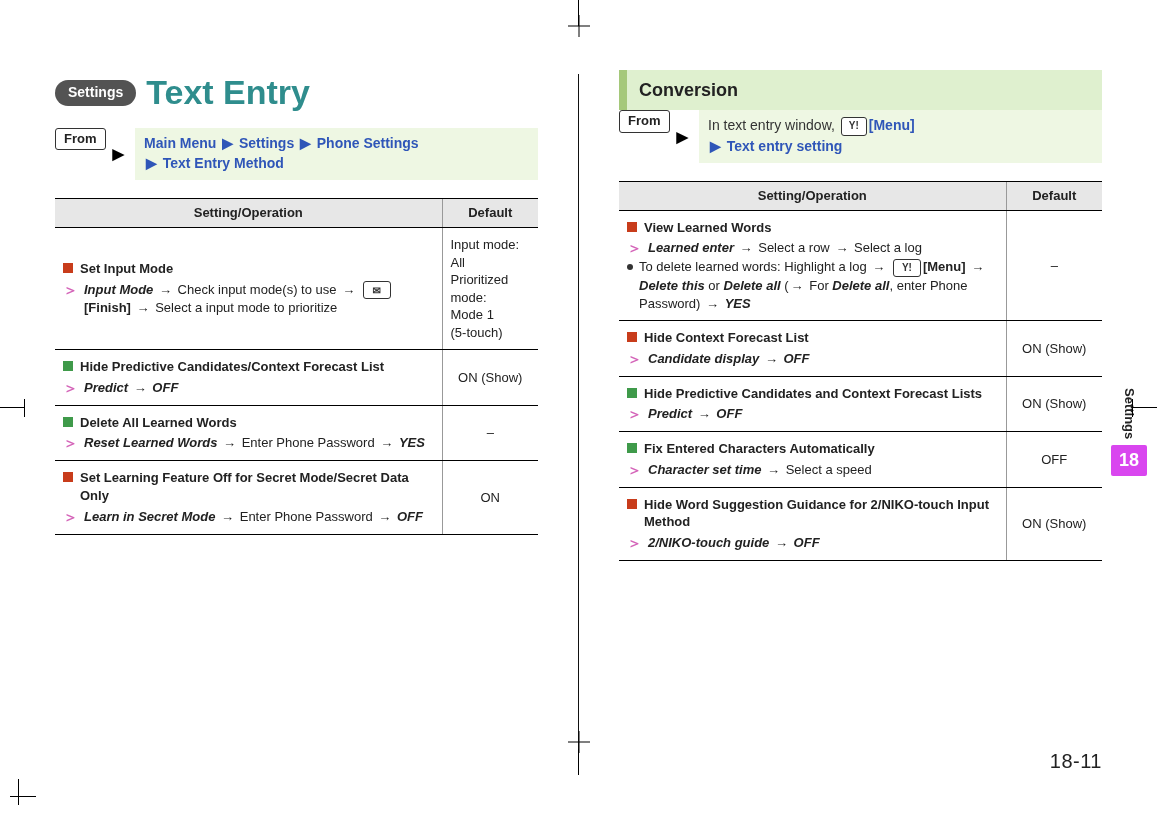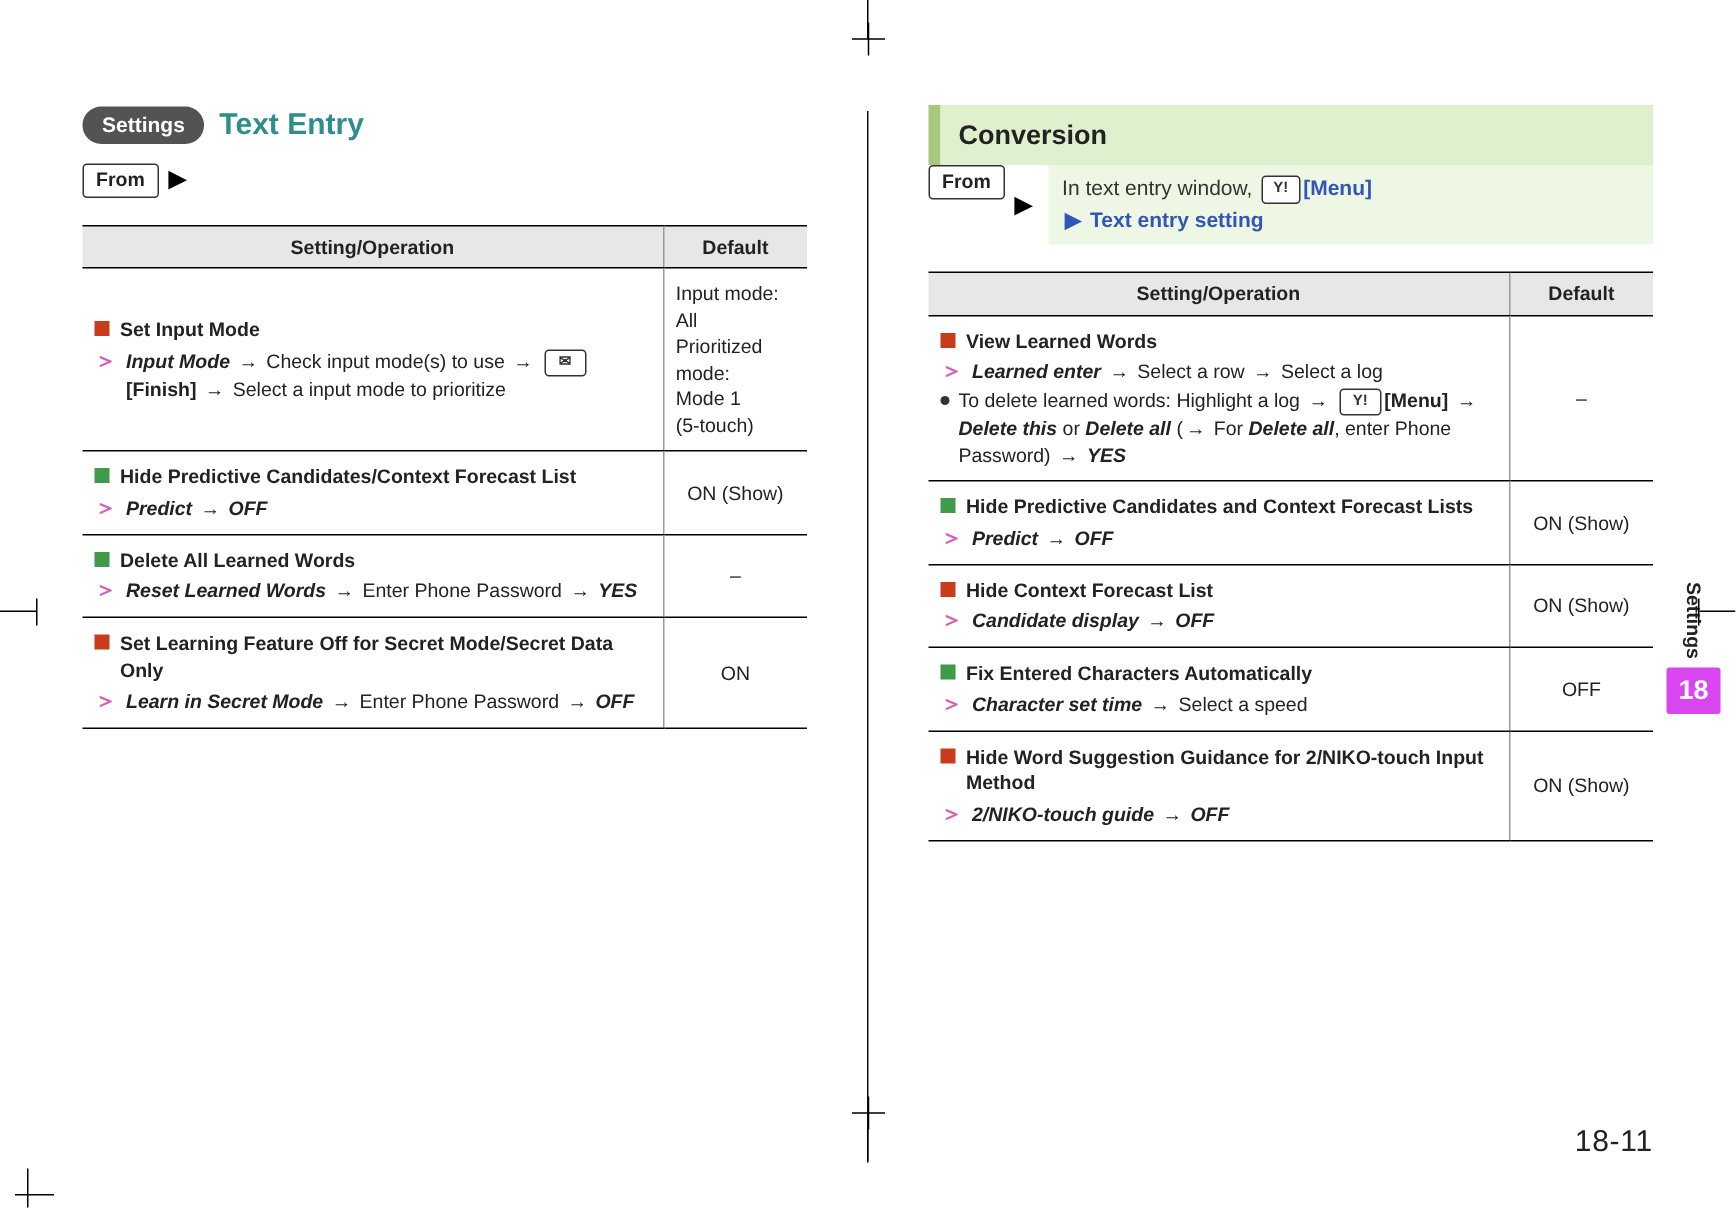--- a/index.html
+++ b/index.html
@@ -70,21 +70,21 @@
   .head-row{display:flex;align-items:center;gap:10px;margin-bottom:12px;}
   .badge{
     background:var(--badge);
     color:#fff;
     font-weight:700;
     border-radius:14px;
     padding:3px 13px 4px;
     font-size:14px;
   }
   .title-big{
-    font-size:20px;
+    font-size:34px;
     font-weight:800;
     color:var(--teal);
   }
   
   .section-head{
     display:flex;
   }
   .section-head .bar{
     width:8px;
     background:var(--hdrBorder);
@@ -229,20 +229,29 @@
 
   <div class="col">
     <div class="head-row">
       <span class="badge">Settings</span>
       <span class="title-big">Text Entry</span>
     </div>
 
     <div class="from-block">
       <span class="from-chip">From</span>
       <span class="from-after">▶</span>
+      <div class="nav">
+        <span>Main Menu</span>
+        <span class="chev">▶</span>
+        <span>Settings</span>
+        <span class="chev">▶</span>
+        <span>Phone Settings</span><br>
+        <span class="chev">▶</span>
+        <span>Text Entry Method</span>
+      </div>
     </div>
 
     <table class="settings">
       <colgroup>
           <col>
           <col class="def">
         </colgroup>
       <thead>
         <tr>
           <th>Setting/Operation</th>
@@ -349,39 +358,39 @@
               <div class="op-step">
                 <span class="bullet"></span>
                 <div class="step-body">To delete learned words: Highlight a log <span class="arr">→</span> <span class="softkey">Y!</span><span class="bracket">[Menu]</span> <span class="arr">→</span> <span class="kw">Delete this</span> or <span class="kw">Delete all</span> (<span class="arr">→</span> For <span class="kw">Delete all</span>, enter Phone Password) <span class="arr">→</span> <span class="kw">YES</span></div>
               </div>
             </td>
             <td class="def">–</td>
           </tr>
           <tr>
             <td>
               <div class="op-title">
+                <span class="sq red"></span>
+                <span>Hide Context Forecast List</span>
+              </div>
+              <div class="op-step">
+                <span class="gt">＞</span>
+                <div class="step-body"><span class="kw">Candidate display</span> <span class="arr">→</span> <span class="kw">OFF</span></div>
+              </div>
+            </td>
+            <td class="def">ON (Show)</td>
+          </tr>
+          <tr>
+            <td>
+              <div class="op-title">
                 <span class="sq green"></span>
                 <span>Hide Predictive Candidates and Context Forecast Lists</span>
               </div>
               <div class="op-step">
                 <span class="gt">＞</span>
                 <div class="step-body"><span class="kw">Predict</span> <span class="arr">→</span> <span class="kw">OFF</span></div>
-              </div>
-            </td>
-            <td class="def">ON (Show)</td>
-          </tr>
-          <tr>
-            <td>
-              <div class="op-title">
-                <span class="sq red"></span>
-                <span>Hide Context Forecast List</span>
-              </div>
-              <div class="op-step">
-                <span class="gt">＞</span>
-                <div class="step-body"><span class="kw">Candidate display</span> <span class="arr">→</span> <span class="kw">OFF</span></div>
               </div>
             </td>
             <td class="def">ON (Show)</td>
           </tr>
           <tr>
             <td>
               <div class="op-title">
                 <span class="sq green"></span>
                 <span>Fix Entered Characters Automatically</span>
               </div>

